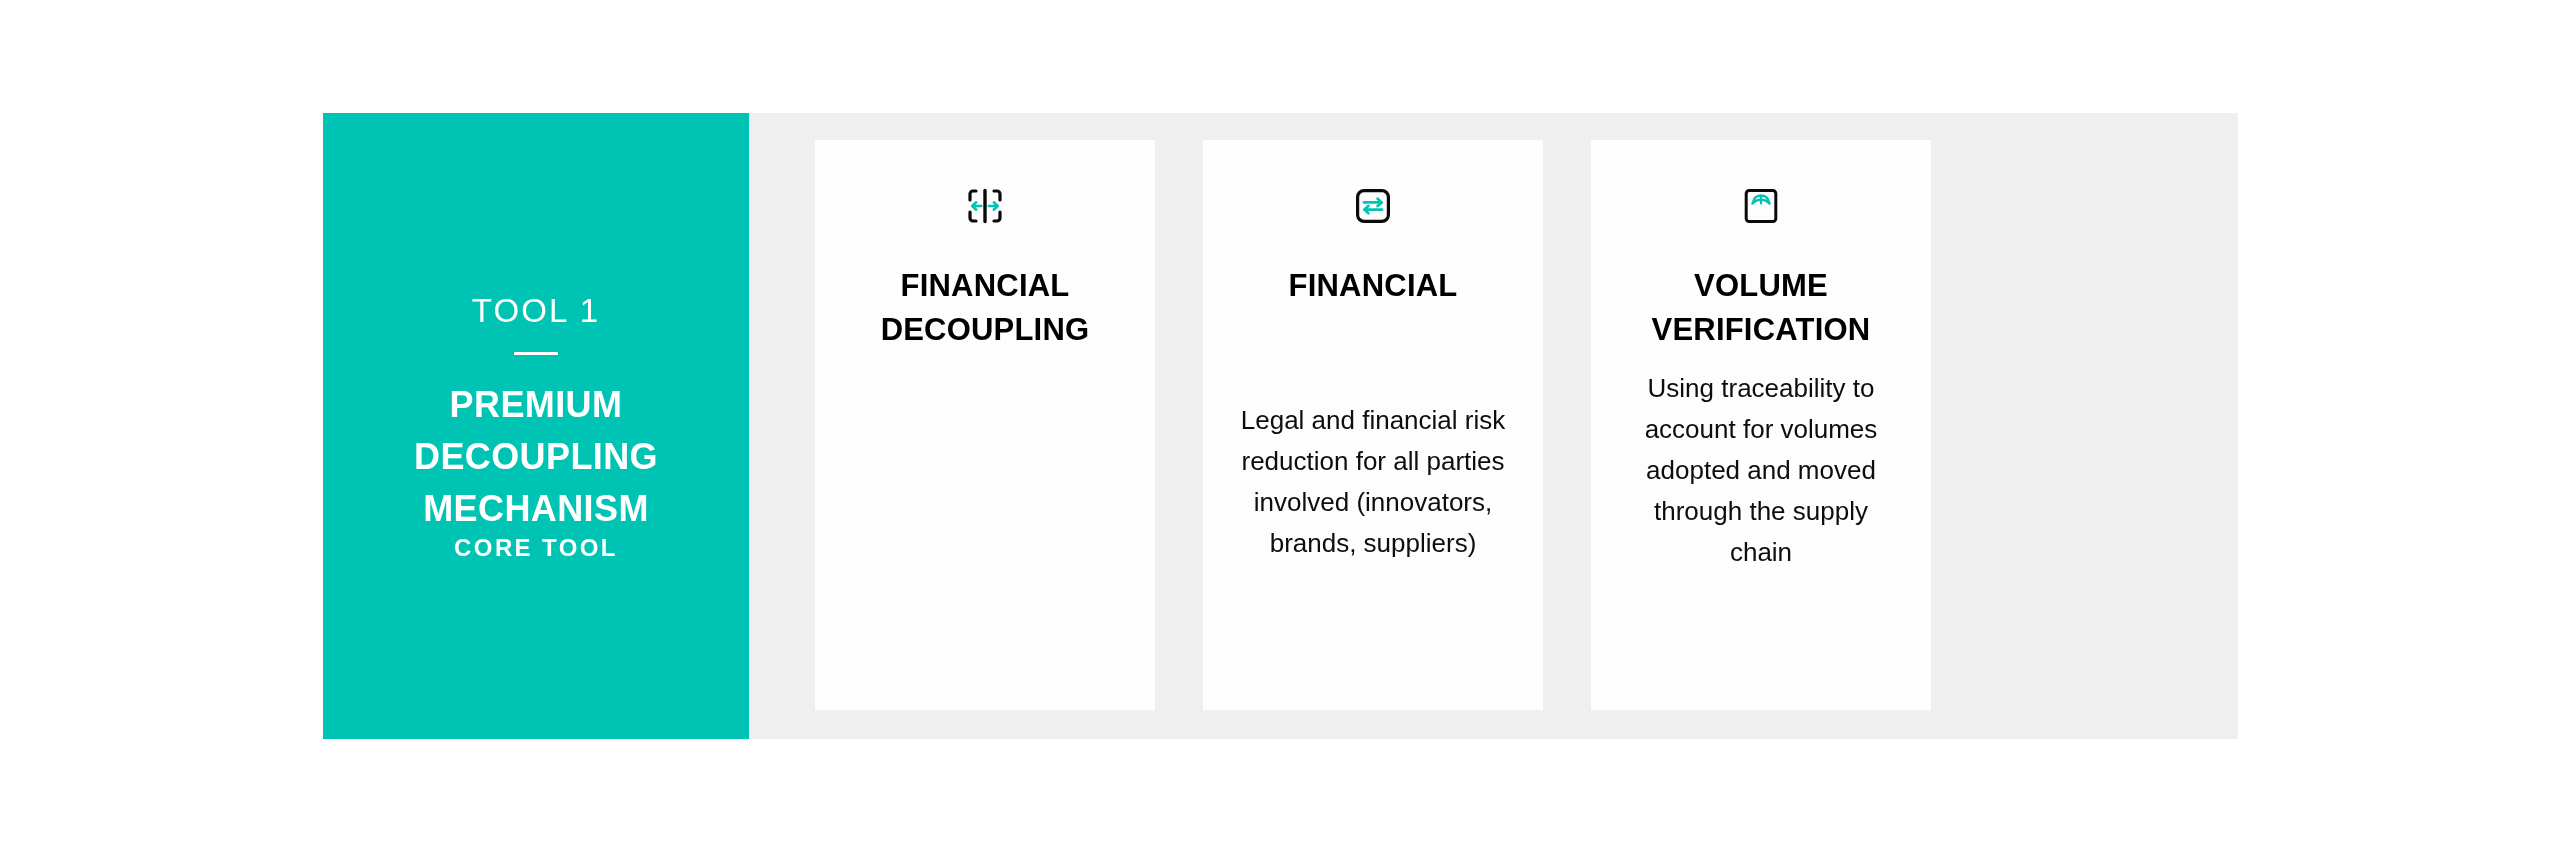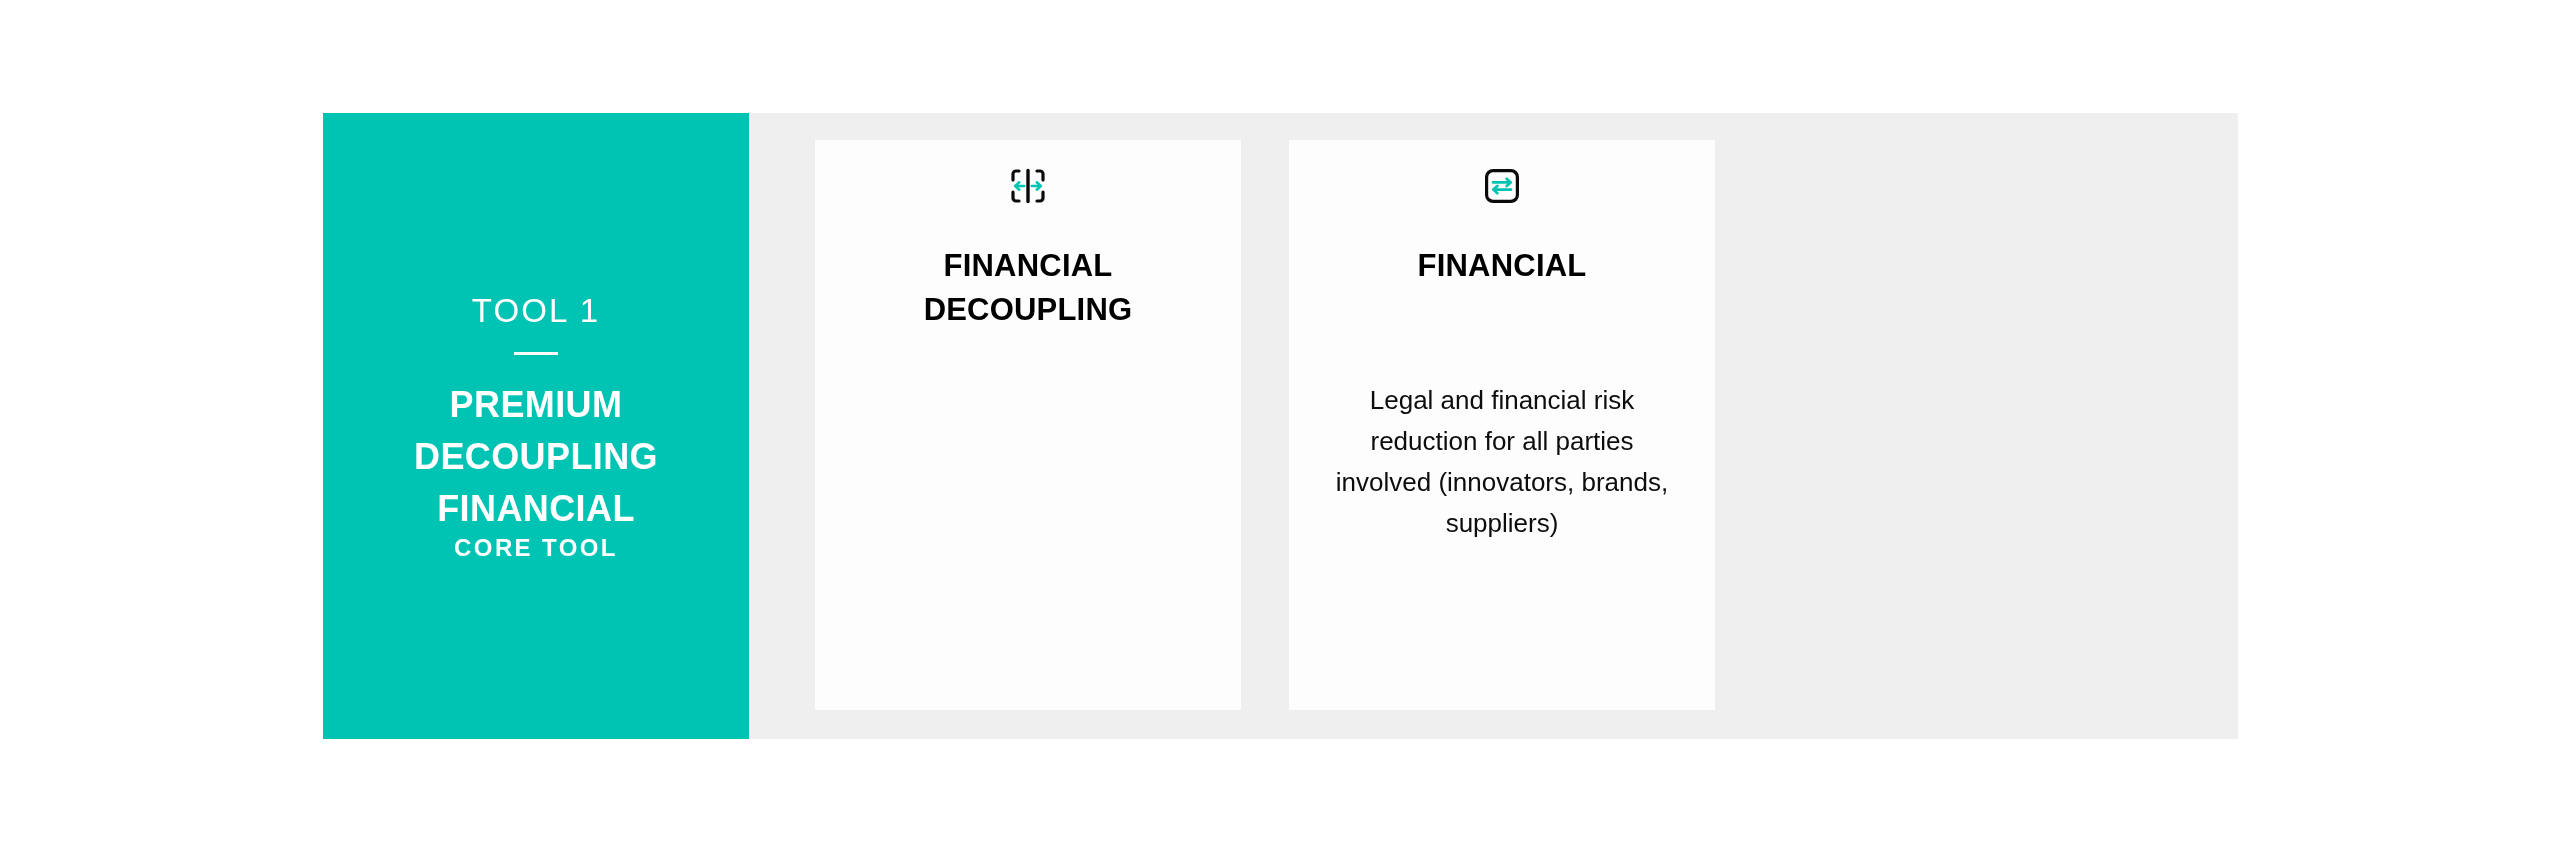--- a/index.html
+++ b/index.html
@@ -80,25 +80,25 @@
     height: 626px;
     background: #efefef;
     box-sizing: border-box;
     display: flex;
     align-items: flex-start;
     padding: 27px 38px 29px 66px;
     gap: 48px;
   }
 
   .card {
-    width: 426px;
+    width: 340px;
     height: 570px;
     background: #fdfdfd;
     box-sizing: border-box;
-    padding: 24px 30px 0 30px;
+    padding: 44px 30px 0 30px;
     display: flex;
     flex-direction: column;
     align-items: center;
     flex: 0 0 auto;
   }
 
   .card-icon {
     width: 44px;
     height: 44px;
     display: block;
@@ -131,21 +131,21 @@
 </head>
 <body>
 
 <div class="stage">
 
   <section class="hero-panel">
     <div class="hero-eyebrow">TOOL 1</div>
 
     <div class="hero-rule"></div>
 
-    <h1 class="hero-title">PREMIUM DECOUPLING FINANCIAL</h1>
+    <h1 class="hero-title">PREMIUM DECOUPLING MECHANISM</h1>
 
     <div class="hero-sub">CORE TOOL</div>
   </section>
 
   <section class="cards-region">
 
     <article class="card">
       <span class="card-icon">
         <svg viewBox="0 0 44 44" xmlns="http://www.w3.org/2000/svg">
 
@@ -179,15 +179,30 @@
           <line x1="31" y1="25.6" x2="13.6" y2="25.6" stroke="#00c4b3" stroke-width="2.7" stroke-linecap="round"></line>
           <polyline points="17.4,22 13.4,25.6 17.4,29.2" fill="none" stroke="#00c4b3" stroke-width="2.7" stroke-linecap="round" stroke-linejoin="round"></polyline>
         </svg>
       </span>
 
       <h2 class="card-title">FINANCIAL</h2>
 
       <p class="card-body">Legal and financial risk reduction for all parties involved (innovators, brands, suppliers)</p>
     </article>
 
+    <article class="card">
+      <span class="card-icon">
+        <svg viewBox="0 0 44 44" xmlns="http://www.w3.org/2000/svg">
+          <rect x="7.2" y="6.4" width="29.6" height="31.2" rx="3" ry="3" fill="none" stroke="#0a0a0a" stroke-width="3"></rect>
+
+          <path d="M13.4 19.6 A11.6 11.6 0 0 1 30.6 19.6 L28.4 14.2 A9 9 0 0 0 15.6 14.2 Z" fill="none" stroke="#00c4b3" stroke-width="2.4" stroke-linejoin="round"></path>
+
+          <line x1="22" y1="12.8" x2="22" y2="19.4" stroke="#00c4b3" stroke-width="2.2" stroke-linecap="round"></line>
+        </svg>
+      </span>
+
+      <h2 class="card-title">VOLUME VERIFICATION</h2>
+
+      <p class="card-body">Using traceability to account for volumes adopted and moved through the supply chain</p>
+    </article>
 
   </section>
 </div>
 
 </body></html>

